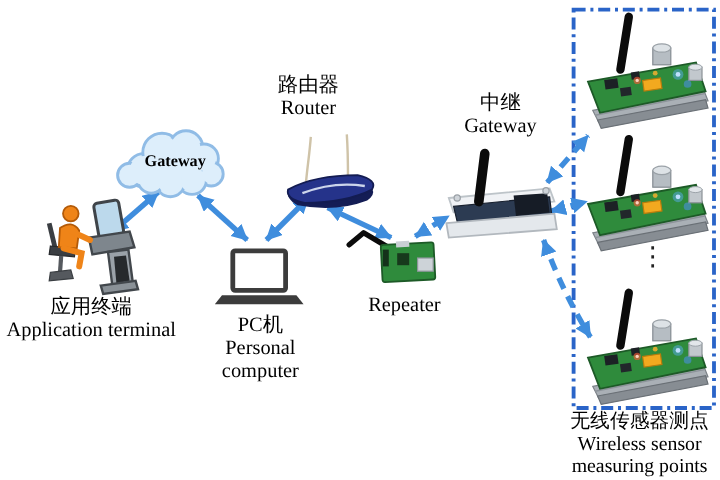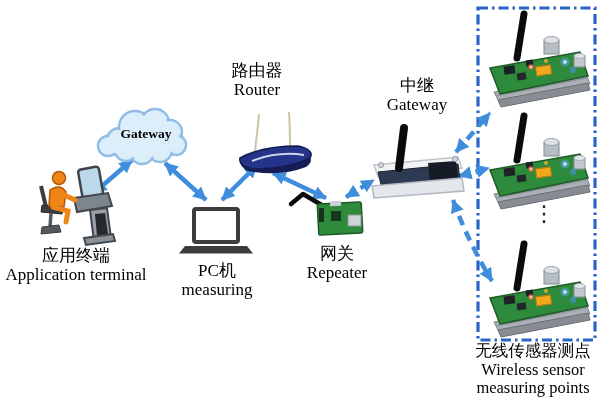--- a/index.html
+++ b/index.html
@@ -163,25 +163,25 @@
     <div>Gateway</div>
   </div>
 
   <div class="lbl" style="left:-2px;top:246px;width:156px;">
     <div>应用终端</div>
     <div>Application terminal</div>
   </div>
 
   <div class="lbl" style="left:167px;top:261px;width:100px;">
     <div>PC机</div>
-    <div>measuring</div>
+    <div>Personal</div>
+    <div>computer</div>
   </div>
 
   <div class="lbl" style="left:287px;top:244px;width:100px;">
-    <div>网关</div>
     <div>Repeater</div>
   </div>
 
   <div class="ellipsis" style="left:533px;top:203px;">⋮</div>
 
   <div class="lbl small" style="left:458px;top:342px;width:150px;">
     <div>无线传感器测点</div>
     <div>Wireless sensor</div>
     <div>measuring points</div>
   </div>

